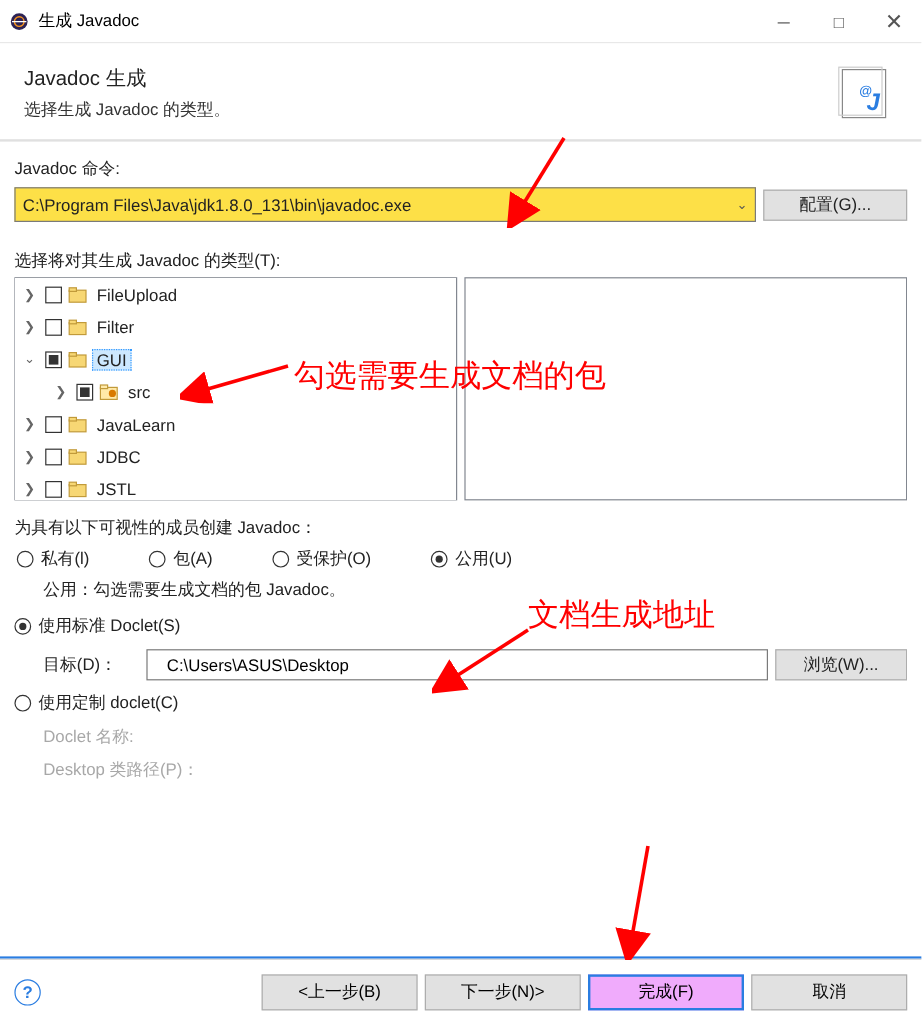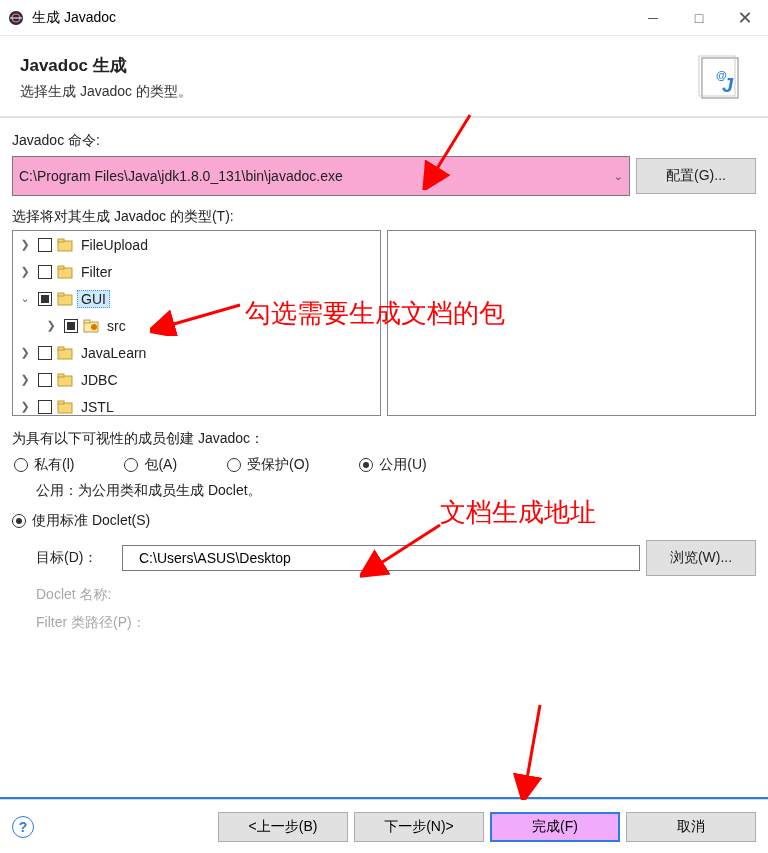--- a/index.html
+++ b/index.html
@@ -6,33 +6,33 @@
 body { width: 768px; height: 853px; background: #fff; overflow: hidden; position: relative; }
 
 .titlebar { height: 36px; display: flex; align-items: center; background: #fff; border-bottom: 1px solid #e8e8e8; }
 .titlebar .icon { width: 16px; height: 16px; margin: 0 8px; display: inline-block; }
 .titlebar .title { flex: 1; font-size: 14px; color: #000; }
 .titlebar .sysbtn { width: 46px; height: 36px; display: flex; align-items: center; justify-content: center; font-size: 14px; color: #555; }
 .titlebar .sysbtn.close { font-size: 18px; }
 
 .header { padding: 18px 20px 14px 20px; display: flex; align-items: flex-start; position: relative; }
 .header .h-left { flex: 1; }
-.header .h-title { font-size: 17px; font-weight: bold; color: #222; margin-bottom: 6px; }
+.header .h-title { font-size: 17px; font-weight: normal; color: #222; margin-bottom: 6px; }
 .header .h-sub { font-size: 14px; color: #333; }
 .header .h-icon { width: 58px; height: 48px; margin-left: 10px; }
 .hdr-sep { height: 2px; background: #e0e0e0; width: 100%; }
 .blue-line { height: 2px; background: #2a7de1; width: 100%; }
 
 .content { padding: 14px 12px 0 12px; font-size: 14px; color: #222; position: relative; }
 .row { display: flex; align-items: center; margin-bottom: 6px; gap: 6px; }
 .lbl { font-size: 14px; }
 
-.combo { flex: 1; height: 40px; border: 1px solid #7a7a7a; background: #f9a8d4; display: flex; align-items: center; padding: 0 6px; font-size: 14px; position: relative; }
+.combo { flex: 1; height: 29px; border: 1px solid #7a7a7a; background: #fde047; display: flex; align-items: center; padding: 0 6px; font-size: 14px; position: relative; }
 .combo .chev { position: absolute; right: 6px; font-size: 11px; color: #555; }
-.btn { min-width: 120px; height: 36px; border: 1px solid #adadad; background: #e1e1e1; font-size: 14px; display: flex; align-items: center; justify-content: center; cursor: default; }
+.btn { min-width: 120px; height: 26px; border: 1px solid #adadad; background: #e1e1e1; font-size: 14px; display: flex; align-items: center; justify-content: center; cursor: default; }
 
 .tree-row { display: flex; gap: 6px; height: 186px; }
 .treebox { flex: 1; border: 1px solid #828790; overflow-y: scroll; overflow-x: hidden; background: #fff; font-size: 14px; }
 .treebox::-webkit-scrollbar { width: 17px; }
 .treebox::-webkit-scrollbar-track { background: #f0f0f0; }
 .treebox::-webkit-scrollbar-thumb { background: #cdcdcd; border: 1px solid #a6a6a6; }
 .treebox::-webkit-scrollbar-button { background: #f0f0f0; height: 17px; border: 1px solid #c5c5c5; }
 .emptybox { flex: 1; border: 1px solid #828790; background: #fff; }
 
 .tree-item { display: flex; align-items: center; height: 27px; padding-left: 4px; white-space: nowrap; }
@@ -102,21 +102,21 @@
 <div class="content">
   <div class="lbl" style="margin-bottom:6px;"><span>Javadoc 命令:</span></div>
   <div class="row">
     <div class="combo">
       <span>C:\Program Files\Java\jdk1.8.0_131\bin\javadoc.exe</span>
       <span class="chev">⌄</span>
     </div>
     <div class="btn">配置(G)...</div>
   </div>
 
-  <div class="lbl" style="margin:12px 0 4px 0;">选择将对其生成 Javadoc 的类型(T):</div>
+  <div class="lbl" style="margin:24px 0 4px 0;">选择将对其生成 Javadoc 的类型(T):</div>
   <div class="tree-row">
     <div class="treebox" id="tree">
         <div class="tree-item">
           <span class="exp">❯</span>
           <span class="cb "></span>
           <span class="proj-ico"><svg viewBox="0 0 16 14">
               <rect x="1" y="3" width="14" height="10" fill="#f7d774" stroke="#c19a3a"></rect>
               <rect x="1" y="1" width="6" height="3" fill="#f7d774" stroke="#c19a3a"></rect>
             </svg></span>
           <span class="name">FileUpload</span>
@@ -192,38 +192,42 @@
       </div>
     <div class="radio-opt">
         <span class="radio"></span>
         <span>受保护(O)</span>
       </div>
     <div class="radio-opt">
         <span class="radio on"></span>
         <span>公用(U)</span>
       </div>
   </div>
-  <div class="indent-desc">公用：为公用类和成员生成 Doclet。</div>
+  <div class="indent-desc">公用：勾选需要生成文档的包 Javadoc。</div>
 
   <div class="radio-opt" style="margin-bottom:10px;">
     <span class="radio on"></span>
       <span>使用标准 Doclet(S)</span>
   </div>
   <div class="target-row">
     <span class="lbl">目标(D)：</span>
     <input class="txt" value="C:\Users\ASUS\Desktop" style="">
     <div class="btn" style="min-width:110px;">浏览(W)...</div>
   </div>
 
+  <div class="radio-opt" style="margin-bottom:10px;">
+    <span class="radio"></span>
+      <span>使用定制 doclet(C)</span>
+  </div>
   <div class="disabled-block">
     <div class="drow">
         <span class="dlbl">Doclet 名称:</span>
       </div>
     <div class="drow">
-        <span class="dlbl">Filter 类路径(P)：</span>
+        <span class="dlbl">Desktop 类路径(P)：</span>
       </div>
   </div>
 </div>
 
 <div class="blue-line" style="position:absolute; bottom:54px;"></div>
 <div class="footer">
   <div class="help">?</div>
   <div class="spacer"></div>
   <div class="fbtn">&lt;上一步(B)</div>
   <div class="fbtn">下一步(N)&gt;</div>

